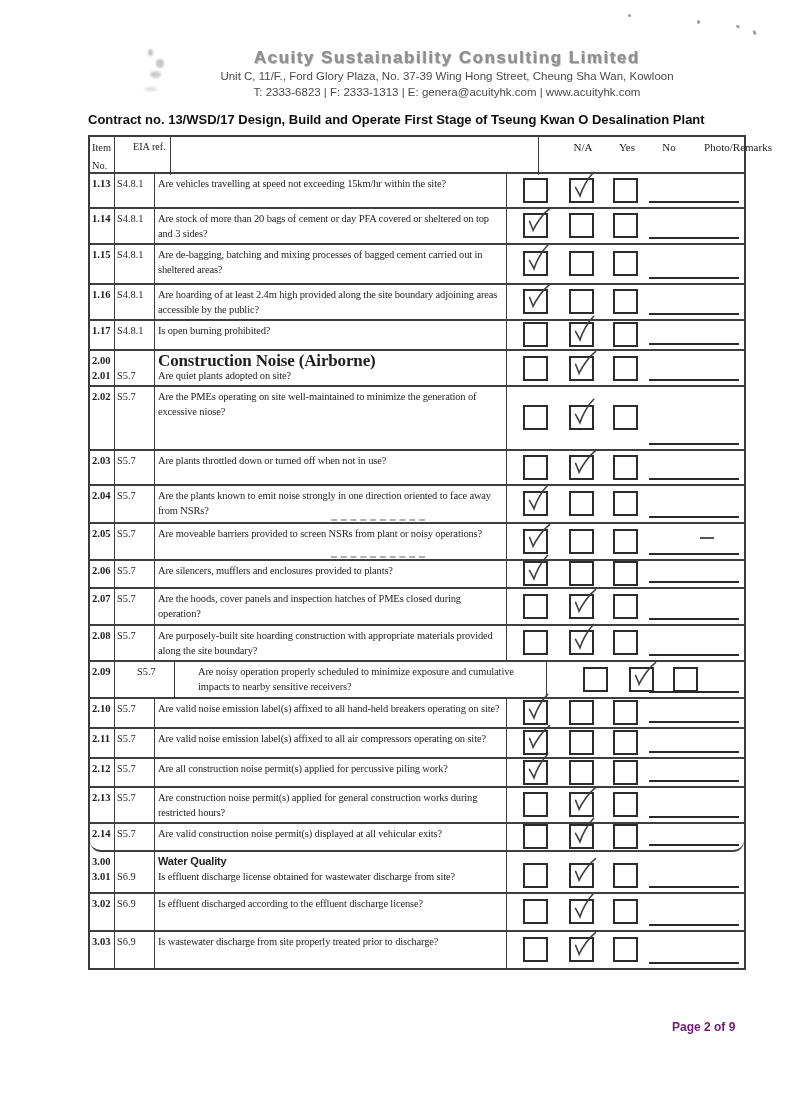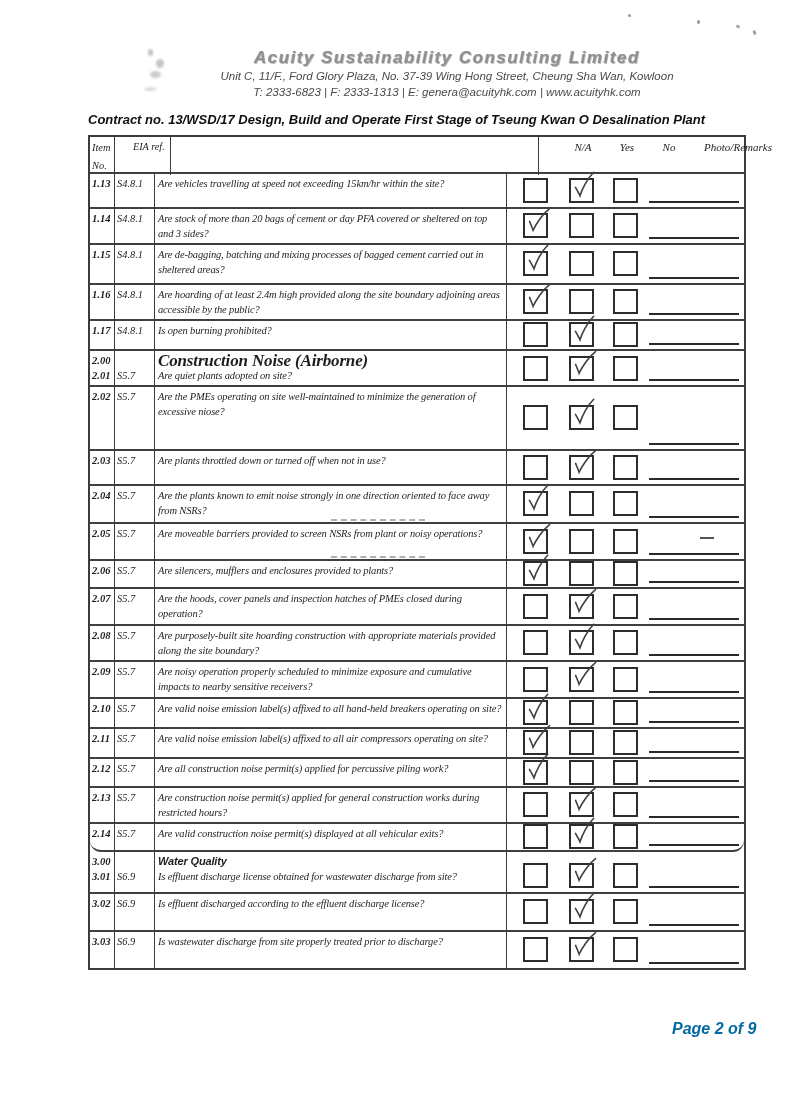--- a/index.html
+++ b/index.html
@@ -1,18 +1,18 @@
 <!DOCTYPE html>
 <html><head>
 <meta charset="utf-8">
 <style>
   html,body{margin:0;padding:0;background:#ffffff;}
   .page{
     position:relative;width:789px;height:1096px;background:#ffffff;overflow:hidden;
-    font-family:"Liberation Serif", serif;color:#1e1e1e;font-style:italic;
+    font-family:"Liberation Serif", serif;color:#1e1e1e;
   }
   
   .company{
     position:absolute;left:120px;right:15px;top:48px;text-align:center;
     font-family:"Liberation Sans", sans-serif;font-weight:bold;font-size:17px;
     color:#8f8f8f;letter-spacing:1.5px;
     text-shadow:0.6px 0.6px 0 #bdbdbd,-0.6px 0 0 #c4c4c4;
   }
   .address{
     position:absolute;left:120px;right:15px;top:70px;text-align:center;
@@ -69,21 +69,21 @@
   .checklist .row:nth-child(5){min-height:35px;}
   .checklist .row:nth-child(6){min-height:30px;}
   .checklist .row:nth-child(7){min-height:36px;}
   .checklist .row:nth-child(8){min-height:64px;}
   .checklist .row:nth-child(9){min-height:35px;}
   .checklist .row:nth-child(10){min-height:38px;}
   .checklist .row:nth-child(11){min-height:37px;}
   .checklist .row:nth-child(12){min-height:28px;}
   .checklist .row:nth-child(13){min-height:37px;}
   .checklist .row:nth-child(14){min-height:33px;}
-  .checklist .row:nth-child(15){min-height:37px;}
+  .checklist .row:nth-child(15){min-height:37px;gap:20px;}
   .checklist .row:nth-child(16){min-height:30px;}
   .checklist .row:nth-child(17){min-height:30px;}
   .checklist .row:nth-child(18){min-height:29px;}
   .checklist .row:nth-child(19){min-height:36px;}
   .checklist .row:nth-child(20){min-height:28px;border-radius:11px;}
   .checklist .row:nth-child(21){min-height:42px;}
   .checklist .row:nth-child(22){min-height:38px;}
   .checklist .row:nth-child(23){min-height:36px;}
   
   .section-title{font-weight:bold;font-size:17px;}
@@ -100,21 +100,21 @@
   .cb-no{left:106px;}
   .tick{position:absolute;left:-3px;top:-8px;width:32px;height:32px;overflow:visible;}
   .row:nth-child(odd) .tick{transform:rotate(4deg);}
   .row:nth-child(even) .tick{transform:rotate(-3deg);}
   .remark-line{position:absolute;right:5px;bottom:4px;width:90px;border-top:2px solid #2a2a2a;}
   .extra-dash{position:absolute;left:193px;top:13px;width:14px;border-top:2px solid #555;}
   .artifact{position:absolute;bottom:1px;left:176px;width:94px;border-top:2px dashed #a3a3a3;opacity:.85;}
   
   .page-num{
     position:absolute;left:672px;top:1020px;
-    font-family:"Liberation Sans", sans-serif;font-weight:bold;font-size:16px;color:#0369a1;
+    font-family:"Liberation Sans", sans-serif;font-weight:bold;font-size:12px;color:#701a75;
   }
 </style>
 </head>
 <body>
 
 <div class="page">
 
   <div class="smudge">
       <i></i>
       <i></i>

